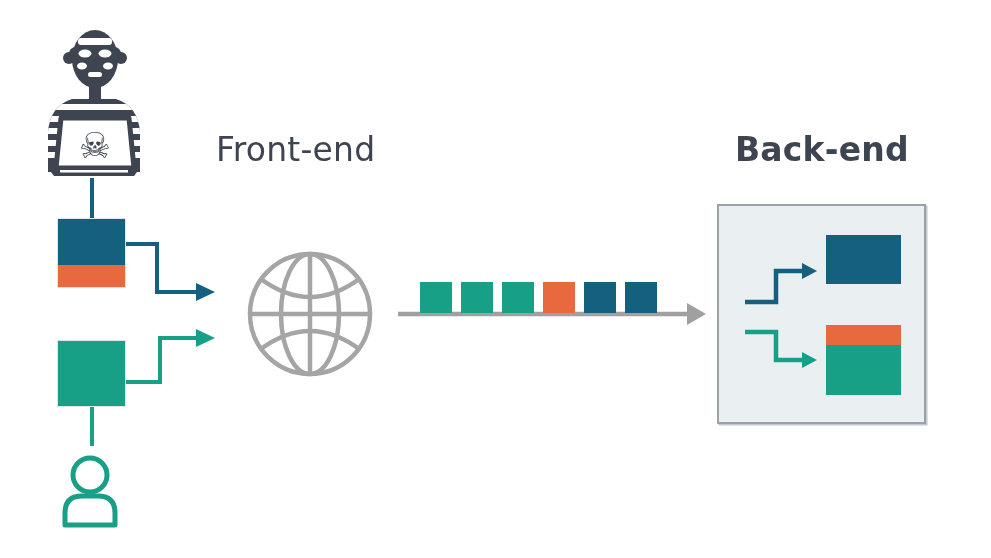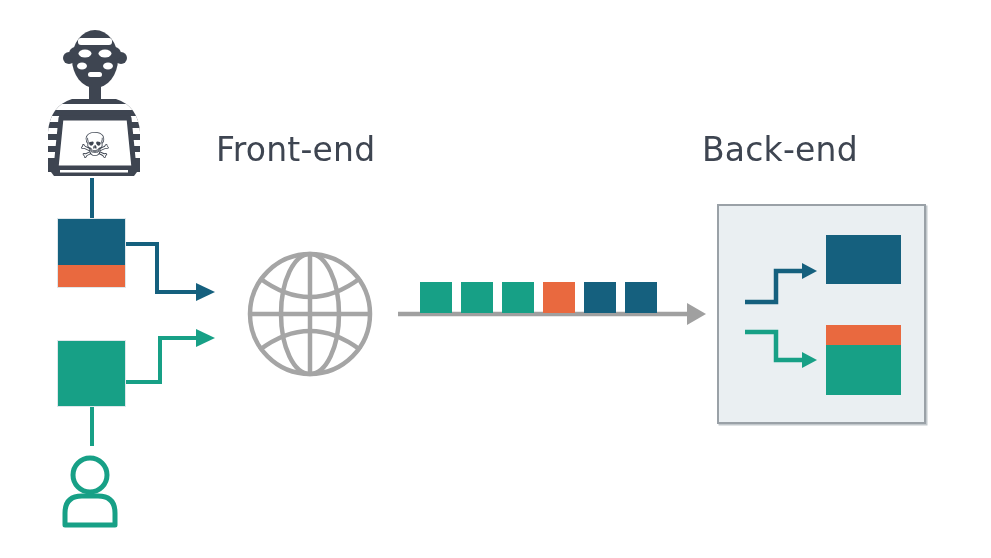--- a/index.html
+++ b/index.html
@@ -94,21 +94,21 @@
     <polygon points="15,98 83,98 88,148 10,148" fill="#ffffff" stroke="#3E4551" stroke-width="5" stroke-linejoin="round"></polygon>
 
     <text x="49" y="125" font-size="36" fill="#3E4551" text-anchor="middle" dominant-baseline="central" font-family="'DejaVu Sans',sans-serif">☠</text>
 
     <polygon points="2,148 94,148 88,156 8,156" fill="#3E4551"></polygon>
     <rect x="14" y="150" width="68" height="2.5" fill="#ffffff"></rect>
   </svg>
 
   <div class="abs title" style="left:216px;top:130px;">Front-end</div>
 
-  <div class="abs title" style="left:702px;top:130px;">Back-end</div>
+  <div class="abs title" style="left:735px;top:130px;font-weight:bold;">Back-end</div>
 
   <div class="abs req-block" style="left:57px;top:218px;width:69px;height:70px;display:flex;flex-direction:column;">
     <div class="seg blue" style="height:47px;"></div>
     <div class="seg orange" style="height:23px;"></div>
   </div>
 
   <div class="abs req-block teal" style="left:57px;top:340px;width:69px;height:67px;"></div>
 
   <svg class="abs" style="left:60px;top:452px;" width="62" height="78" viewBox="0 0 62 78">
     <circle cx="30" cy="23" r="17" fill="none" stroke="#17A086" stroke-width="5"></circle>

